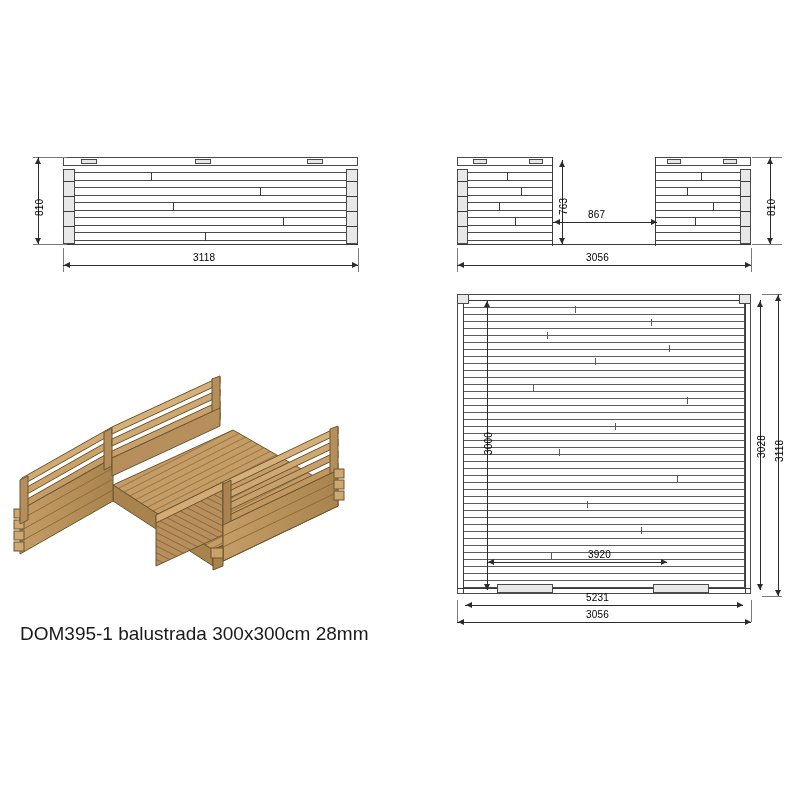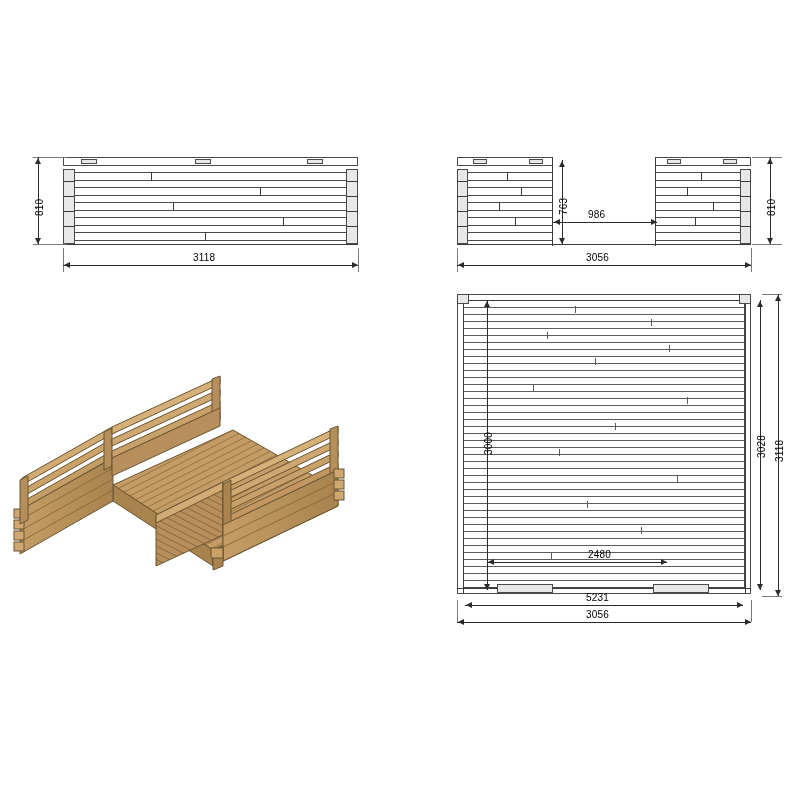--- a/index.html
+++ b/index.html
@@ -234,21 +234,21 @@
   </div>
 
   <div class="dim-vln" style="left:562px; top:160px; height:84px;"></div>
   <div class="arrow-v up" style="left:559px; top:161px;"></div>
   <div class="arrow-v down" style="left:559px; top:238px;"></div>
   <div class="dim-txt rot" style="left:558px; top:215px;">763</div>
 
   <div class="dim-ln" style="left:553px; top:222px; width:104px;"></div>
   <div class="arrow left" style="left:554px; top:219px;"></div>
   <div class="arrow right" style="left:651px; top:219px;"></div>
-  <div class="dim-txt" style="left:588px; top:209px;">986</div>
+  <div class="dim-txt" style="left:588px; top:209px;">867</div>
 
   <div class="ext" style="left:752px; top:157px; width:30px; height:1px;"></div>
   <div class="ext" style="left:752px; top:244px; width:30px; height:1px;"></div>
   <div class="dim-vln" style="left:770px; top:157px; height:87px;"></div>
   <div class="arrow-v up" style="left:767px; top:158px;"></div>
   <div class="arrow-v down" style="left:767px; top:238px;"></div>
   <div class="dim-txt rot" style="left:766px; top:216px;">810</div>
 
   <div class="ext" style="left:457px; top:248px; width:1px; height:24px;"></div>
   <div class="ext" style="left:751px; top:248px; width:1px; height:24px;"></div>
@@ -302,21 +302,21 @@
   <div class="ext" style="left:762px; top:294px; width:20px; height:1px;"></div>
   <div class="ext" style="left:762px; top:596px; width:20px; height:1px;"></div>
   <div class="dim-vln" style="left:778px; top:294px; height:302px;"></div>
   <div class="arrow-v up" style="left:775px; top:295px;"></div>
   <div class="arrow-v down" style="left:775px; top:590px;"></div>
   <div class="dim-txt rot" style="left:774px; top:462px;">3118</div>
 
   <div class="dim-ln" style="left:487px; top:562px; width:180px;"></div>
   <div class="arrow left" style="left:488px; top:559px;"></div>
   <div class="arrow right" style="left:661px; top:559px;"></div>
-  <div class="dim-txt" style="left:588px; top:549px;">2480</div>
+  <div class="dim-txt" style="left:588px; top:549px;">3920</div>
 
   <div class="dim-ln" style="left:465px; top:605px; width:278px;"></div>
   <div class="arrow left" style="left:466px; top:602px;"></div>
   <div class="arrow right" style="left:737px; top:602px;"></div>
   <div class="dim-txt" style="left:586px; top:592px;">5231</div>
 
   <div class="ext" style="left:457px; top:600px; width:1px; height:22px;"></div>
   <div class="ext" style="left:751px; top:600px; width:1px; height:22px;"></div>
   <div class="dim-ln" style="left:457px; top:622px; width:294px;"></div>
   <div class="arrow left" style="left:458px; top:619px;"></div>
@@ -411,14 +411,15 @@
         <rect x="326" y="121" width="10" height="9" fill="#cfa771" stroke="#6b5530" stroke-width="1"></rect>
       </g>
 
       <g>
         <polygon points="205,180 215,176 215,196 205,200" fill="#a9834d" stroke="#6b5530" stroke-width="1"></polygon>
         <rect x="203" y="178" width="12" height="10" fill="#c9a169" stroke="#6b5530" stroke-width="1"></rect>
       </g>
     </svg>
   </div>
 
+  <div id="caption">DOM395-1 balustrada 300x300cm 28mm</div>
 
 </div>
 
 </body></html>

